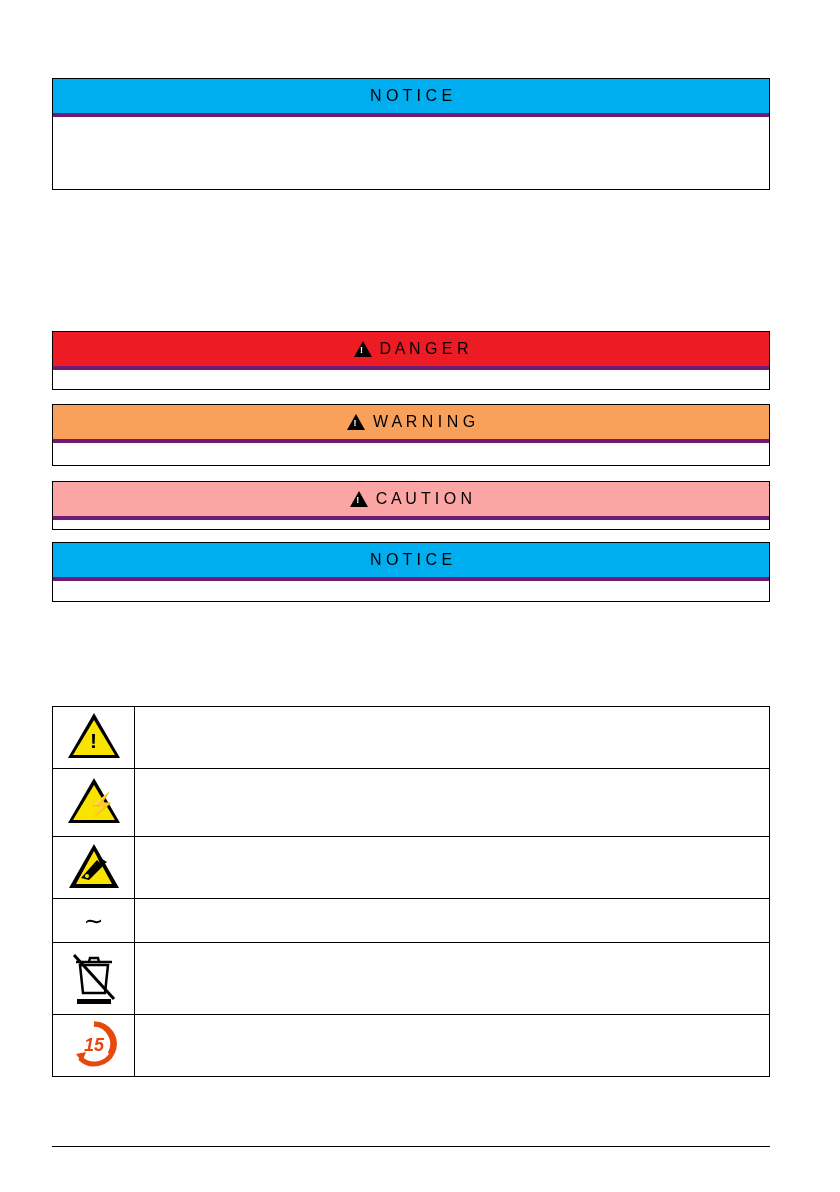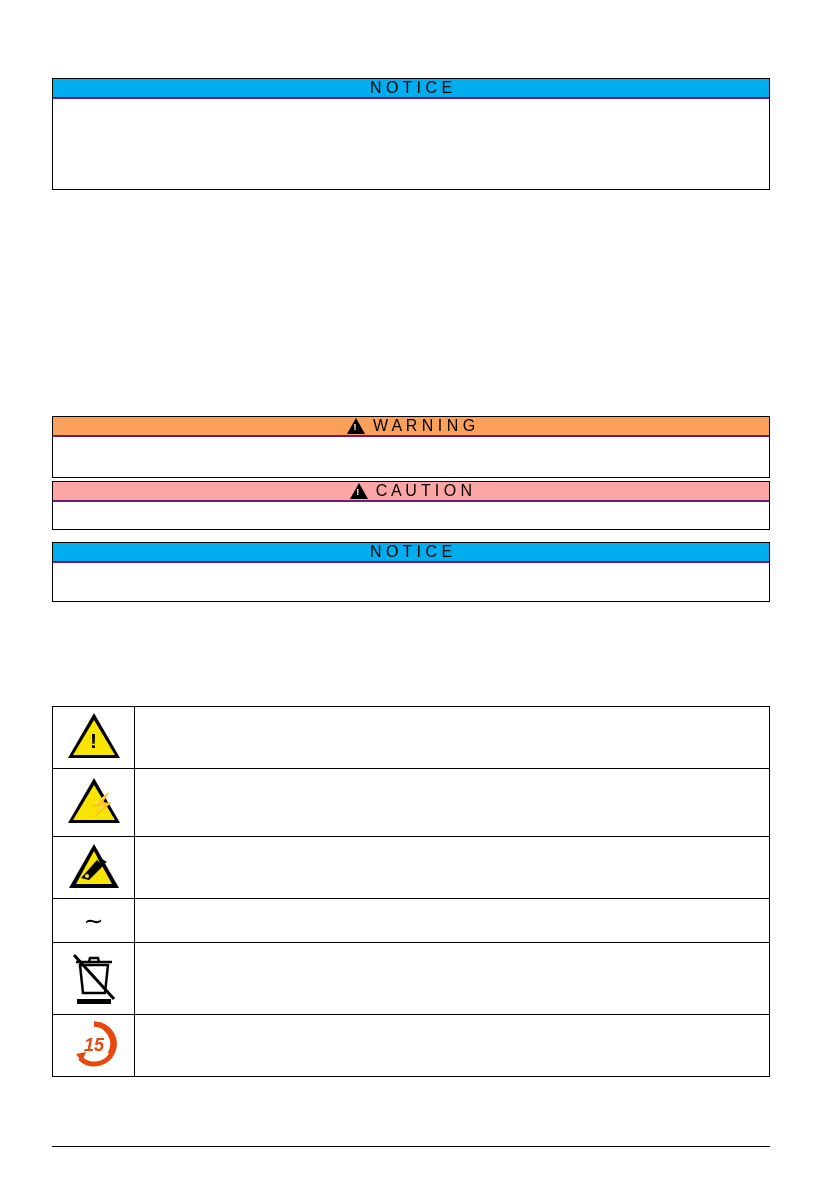--- a/index.html
+++ b/index.html
@@ -23,26 +23,26 @@
   }
 
   
   .notice-box {
     position: absolute;
     border: 1px solid #000000;
     box-sizing: border-box;
     background: #ffffff;
   }
   .notice-head {
-    height: 20px;
+    height: 38px;
     display: flex;
     align-items: center;
     justify-content: center;
     box-sizing: border-box;
-    border-bottom: 2px solid #701a75;
+    border-bottom: 4px solid #701a75;
   }
   .notice-body {
     box-sizing: border-box;
     padding: 6px 8px;
     font-size: 8.5px;
     line-height: 13px;
   }
 
   .head-blue   { background: #00AEEF; }
   .head-red    { background: #ED1C24; }
@@ -162,22 +162,30 @@
 
 <div class="page">
 
   <div class="notice-box" style="left:52px; top:78px; width:718px; height:112px;">
     <div class="notice-head head-blue">
       <span>N O T I C E</span>
     </div>
     <div class="notice-body"></div>
   </div>
 
-
-  <div class="notice-box" style="left:52px; top:404px; width:718px; height:62px;margin-top:12px;">
+  <div class="notice-box" style="left:52px; top:331px; width:718px; height:59px;">
+    <div class="notice-head head-red">
+      <span class="tri"></span>
+      <span style="width:8px"></span>
+      <span>D A N G E R</span>
+    </div>
+    <div class="notice-body"></div>
+  </div>
+
+  <div class="notice-box" style="left:52px; top:404px; width:718px; height:62px;">
     <div class="notice-head head-orange">
       <span class="tri"></span>
       <span style="width:8px"></span>
       <span>W A R N I N G</span>
     </div>
     <div class="notice-body"></div>
   </div>
 
   <div class="notice-box" style="left:52px; top:481px; width:718px; height:49px;">
     <div class="notice-head head-yellow">

